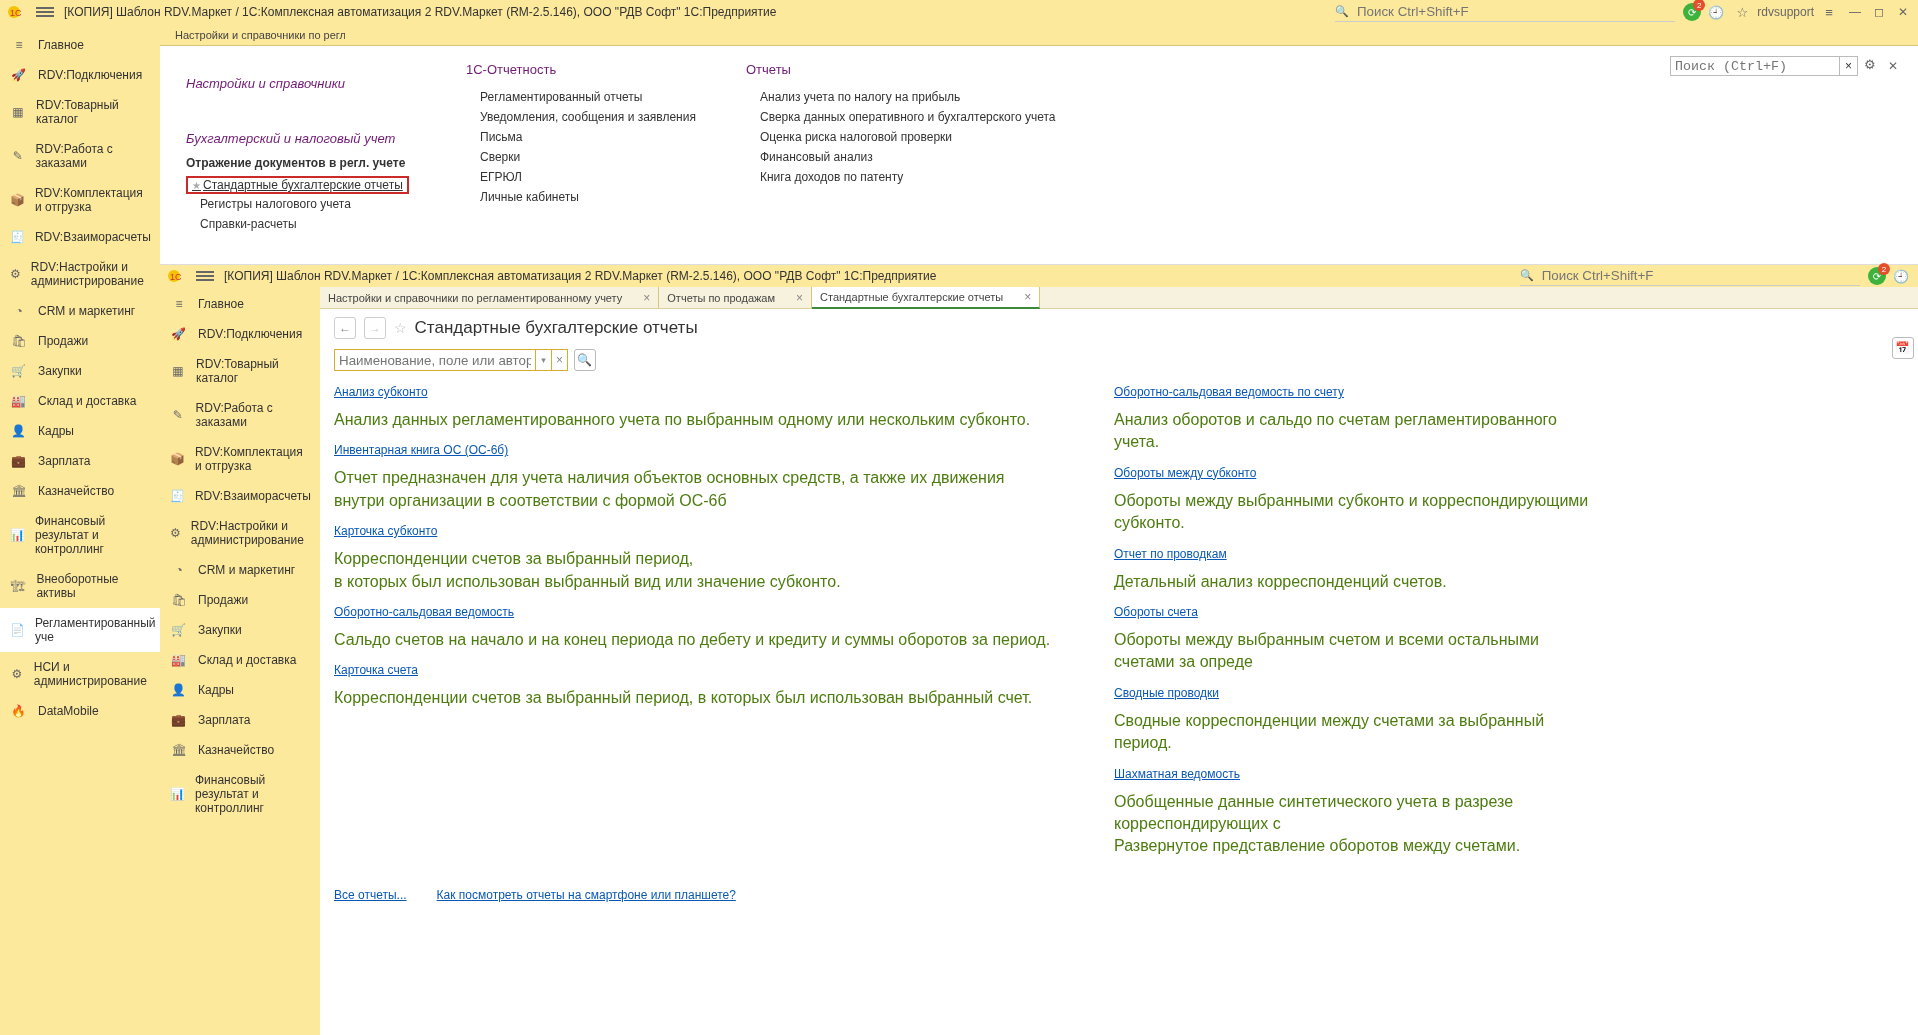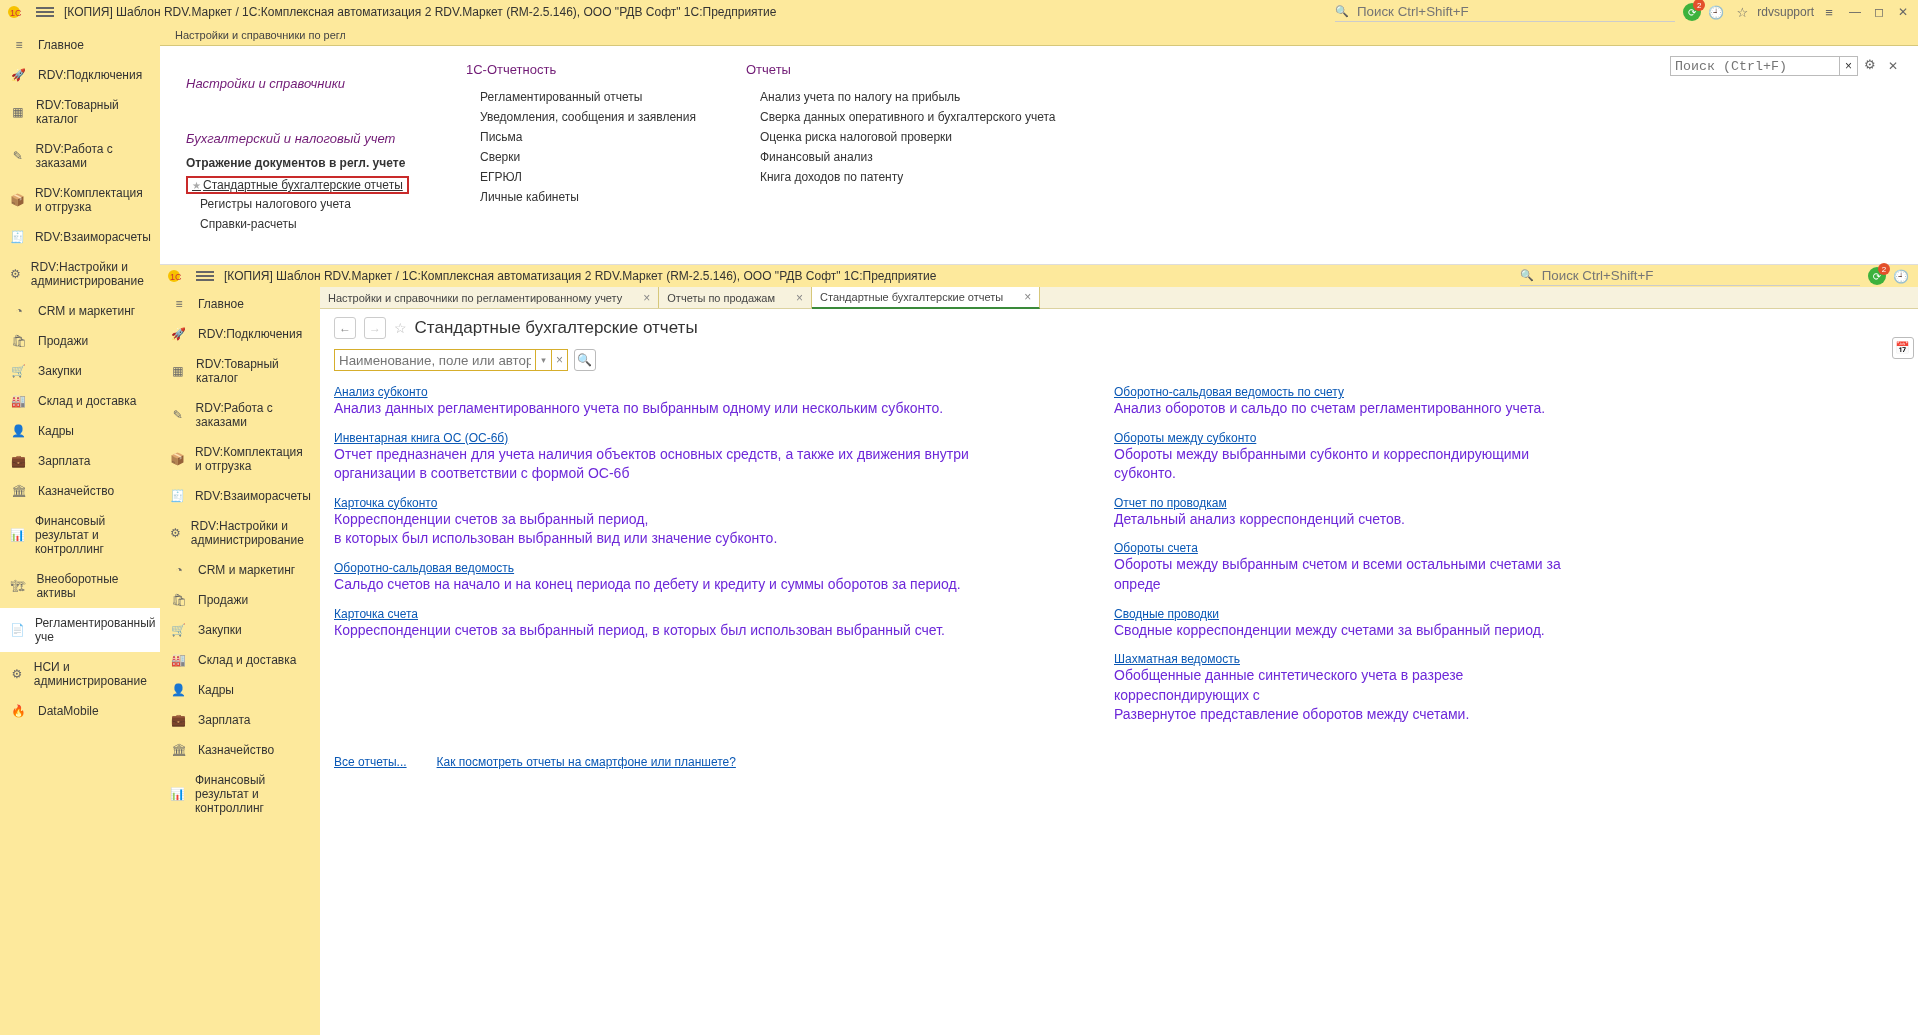--- a/index.html
+++ b/index.html
@@ -71,21 +71,21 @@
 .filter-dd { width: 16px; border-left: 1px solid #d6ae2c; display:flex; align-items:center; justify-content:center; cursor:pointer; color:#888; font-size:9px;}
 .filter-x { width: 16px; border-left: 1px solid #d6ae2c; display:flex; align-items:center; justify-content:center; cursor:pointer; color:#888;}
 .filter-find { width: 22px; height: 22px; border: 1px solid #bbb; border-radius: 3px; display:flex; align-items:center; justify-content:center; cursor:pointer;}
 .cal-btn { position:absolute; top: 28px; right: 4px; width:22px; height:22px; border:1px solid #bbb; border-radius:3px; display:flex; align-items:center; justify-content:center; cursor:pointer;}
 
 .reports-cols { display: flex; gap: 60px;}
 .rep-col { max-width: 720px;}
 .rep-col2 { max-width: 480px;}
 .rep-item { margin-bottom: 12px;}
 .rep-link { color: #0a58b5; text-decoration: underline; cursor:pointer; font-size: 12px;}
-.rep-desc { color: #6d28d9; font-size: 14px; margin-top: 0; line-height: 1.4;}
+.rep-desc { color: #4d7c0f; font-size: 16px; margin-top: 10px; line-height: 1.4;}
 .rep-bottom { margin-top: 18px; display:flex; gap: 30px;}
 
 .star-icn { color:#bbb; font-size:14px; cursor:pointer;}
 
 </style>
 </head>
 <body>
 
 <div class="titlebar">
   <span class="logo">

